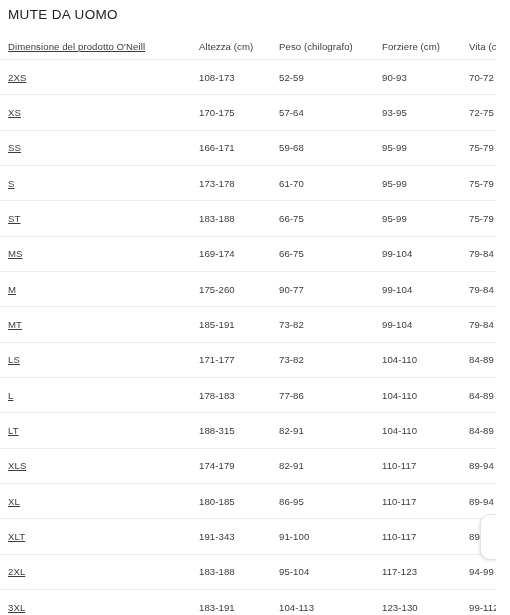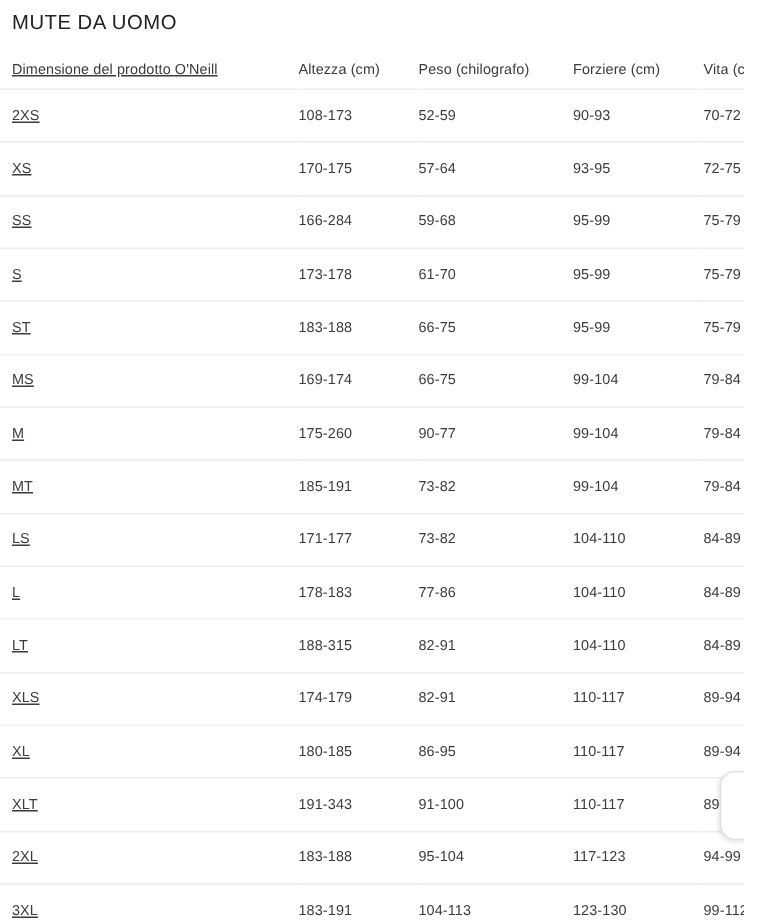--- a/index.html
+++ b/index.html
@@ -130,21 +130,21 @@
         </tr>
         <tr>
           <td>XS</td>
           <td>170-175</td>
           <td>57-64</td>
           <td>93-95</td>
           <td>72-75</td>
         </tr>
         <tr>
           <td>SS</td>
-          <td>166-284</td>
+          <td>166-171</td>
           <td>59-68</td>
           <td>95-99</td>
           <td>75-79</td>
         </tr>
         <tr>
           <td>S</td>
           <td>173-178</td>
           <td>61-70</td>
           <td>95-99</td>
           <td>75-79</td>

